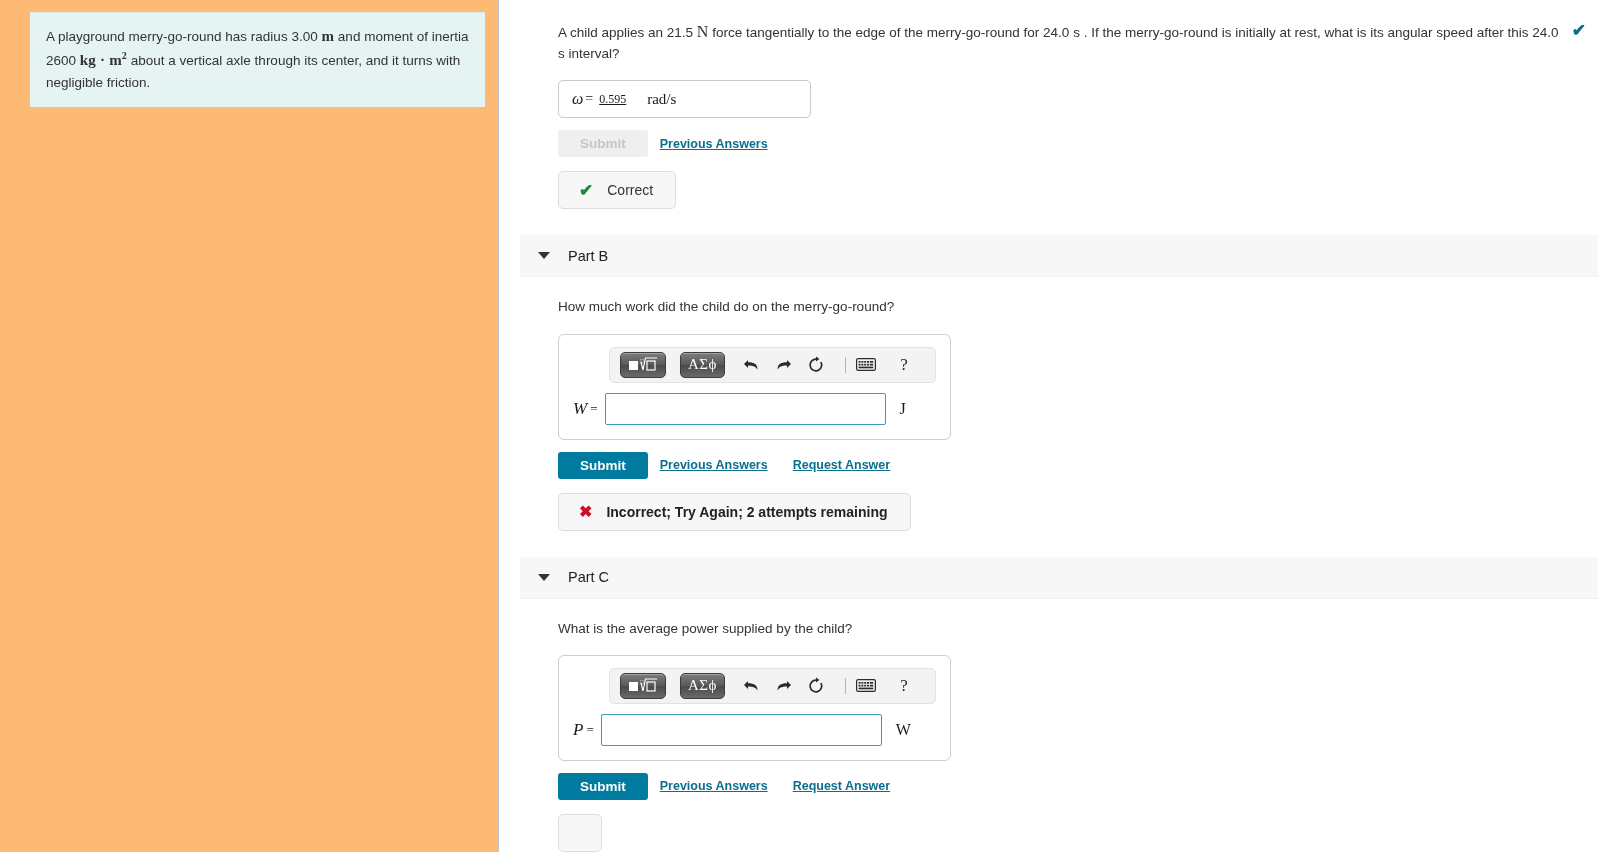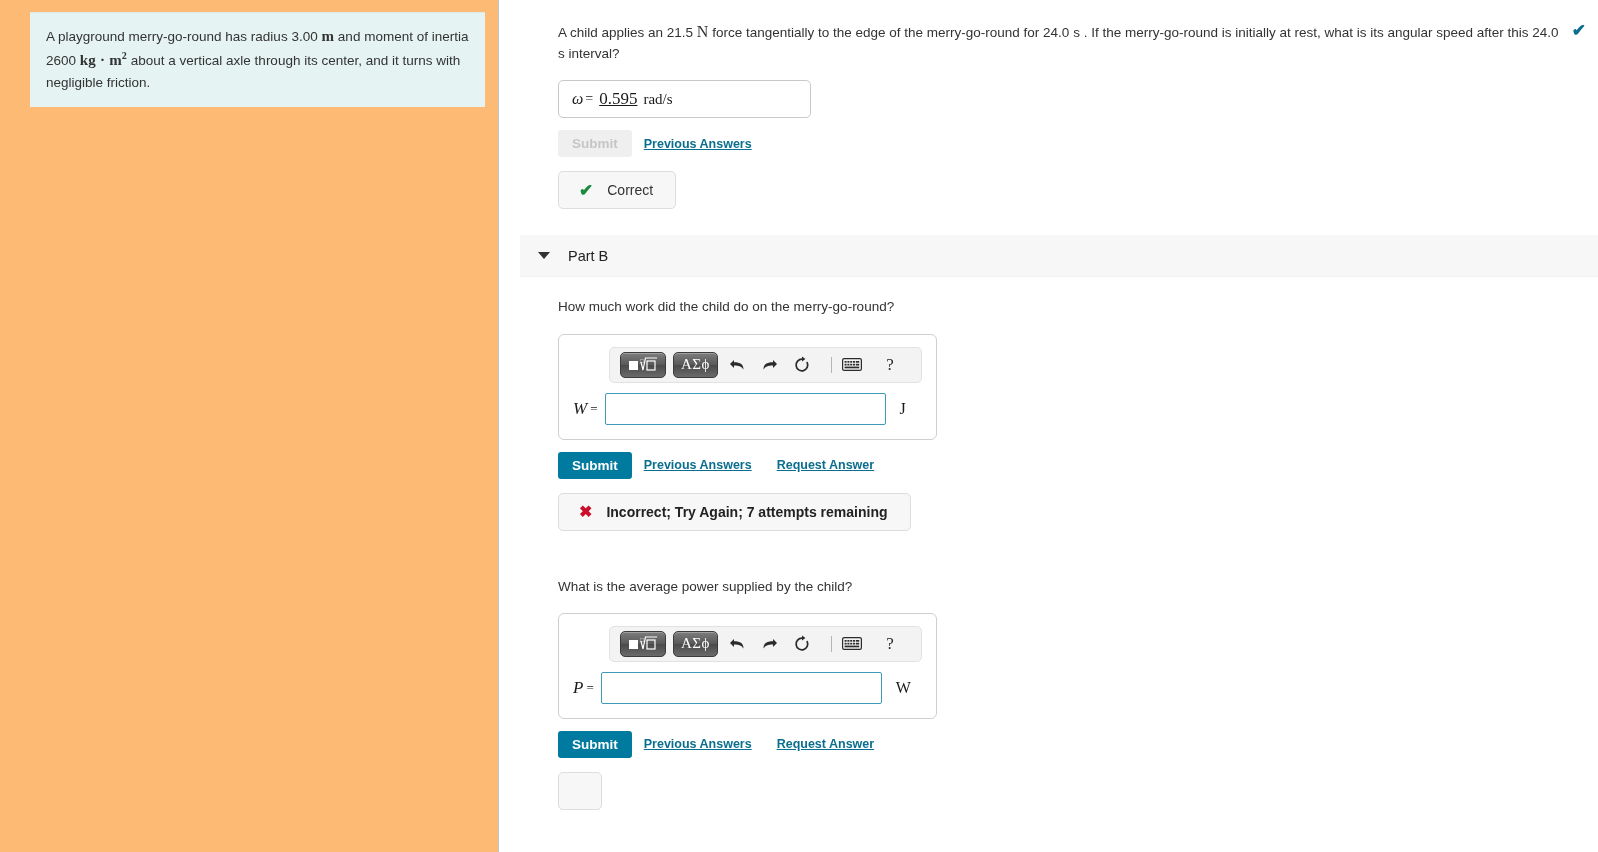--- a/index.html
+++ b/index.html
@@ -115,46 +115,46 @@
     color: #1a1a1a;
   }
   .ans-eq {
     font-family: "Liberation Serif", serif;
     font-size: 14px;
     margin: 0 6px 0 2px;
     color: #1a1a1a;
   }
   .ans-val {
     font-family: "Liberation Serif", serif;
-    font-size: 17px;
+    font-size: 12px;
     color: #1a1a1a;
     text-decoration: underline;
   }
   .ans-unit {
     font-family: "Liberation Serif", serif;
     font-size: 15px;
-    margin-left: 6px;
+    margin-left: 21px;
     color: #1a1a1a;
   }
 
   
   .actions {
     display: flex;
     align-items: center;
     margin-top: 12px;
   }
   .btn-submit {
     background: #007a9e;
     color: #ffffff;
     border: none;
     border-radius: 3px;
     font-size: 13.5px;
     font-weight: bold;
     font-family: "Liberation Sans", sans-serif;
-    padding: 0 14px;
+    padding: 0 22px;
     height: 27px;
     cursor: pointer;
     line-height: 27px;
   }
   .btn-submit.disabled {
     background: #efefef;
     color: #c6c6c6;
     cursor: default;
   }
   .link {
@@ -216,21 +216,21 @@
     background: linear-gradient(180deg,#7d7d7d 0%,#585858 50%,#4a4a4a 51%,#6a6a6a 100%);
     border: 1px solid #3c3c3c;
     border-radius: 5px;
     height: 26px;
     min-width: 44px;
     display: flex;
     align-items: center;
     justify-content: center;
     color: #ffffff;
     cursor: pointer;
-    margin-right: 7px;
+    margin-right: 14px;
     padding: 0 7px;
     box-shadow: inset 0 1px 0 rgba(255,255,255,.28);
   }
   .tb-btn.greek {
     font-family: "Liberation Serif", serif;
     font-size: 15px;
     letter-spacing: .5px;
   }
   .tb-sep {
     width: 1px; height: 16px;
@@ -400,25 +400,29 @@
       </div>
 
       <div class="actions">
         <button class="btn-submit">Submit</button>
         <span class="link">Previous Answers</span>
         <span class="link second">Request Answer</span>
       </div>
 
       <div class="feedback">
         <span class="fb-icon bad">✖</span>
-        <span class="fb-text bold">Incorrect; Try Again; 7 attempts remaining</span>
+        <span class="fb-text bold">Incorrect; Try Again; 2 attempts remaining</span>
       </div>
       <div class="spacer-26"></div>
     </div>
 
+    <div class="part-header">
+      <span class="caret"></span>
+      <span class="part-label">Part C</span>
+    </div>
     <div class="part-body">
       <div class="question">What is the average power supplied by the child?</div>
 
       <div class="math-widget">
         <div class="mw-toolbar">
           <div class="tb-btn">
             <svg width="30" height="17" viewBox="0 0 30 17" aria-hidden="true">
               <rect x="1" y="5" width="9" height="9" fill="#ffffff"></rect>
               <text x="12" y="7" font-size="6" fill="#ffffff" font-family="serif">□</text>
               <path d="M13 6 L15 14 L17.5 2 L29 2" stroke="#ffffff" stroke-width="1.2" fill="none"></path>

